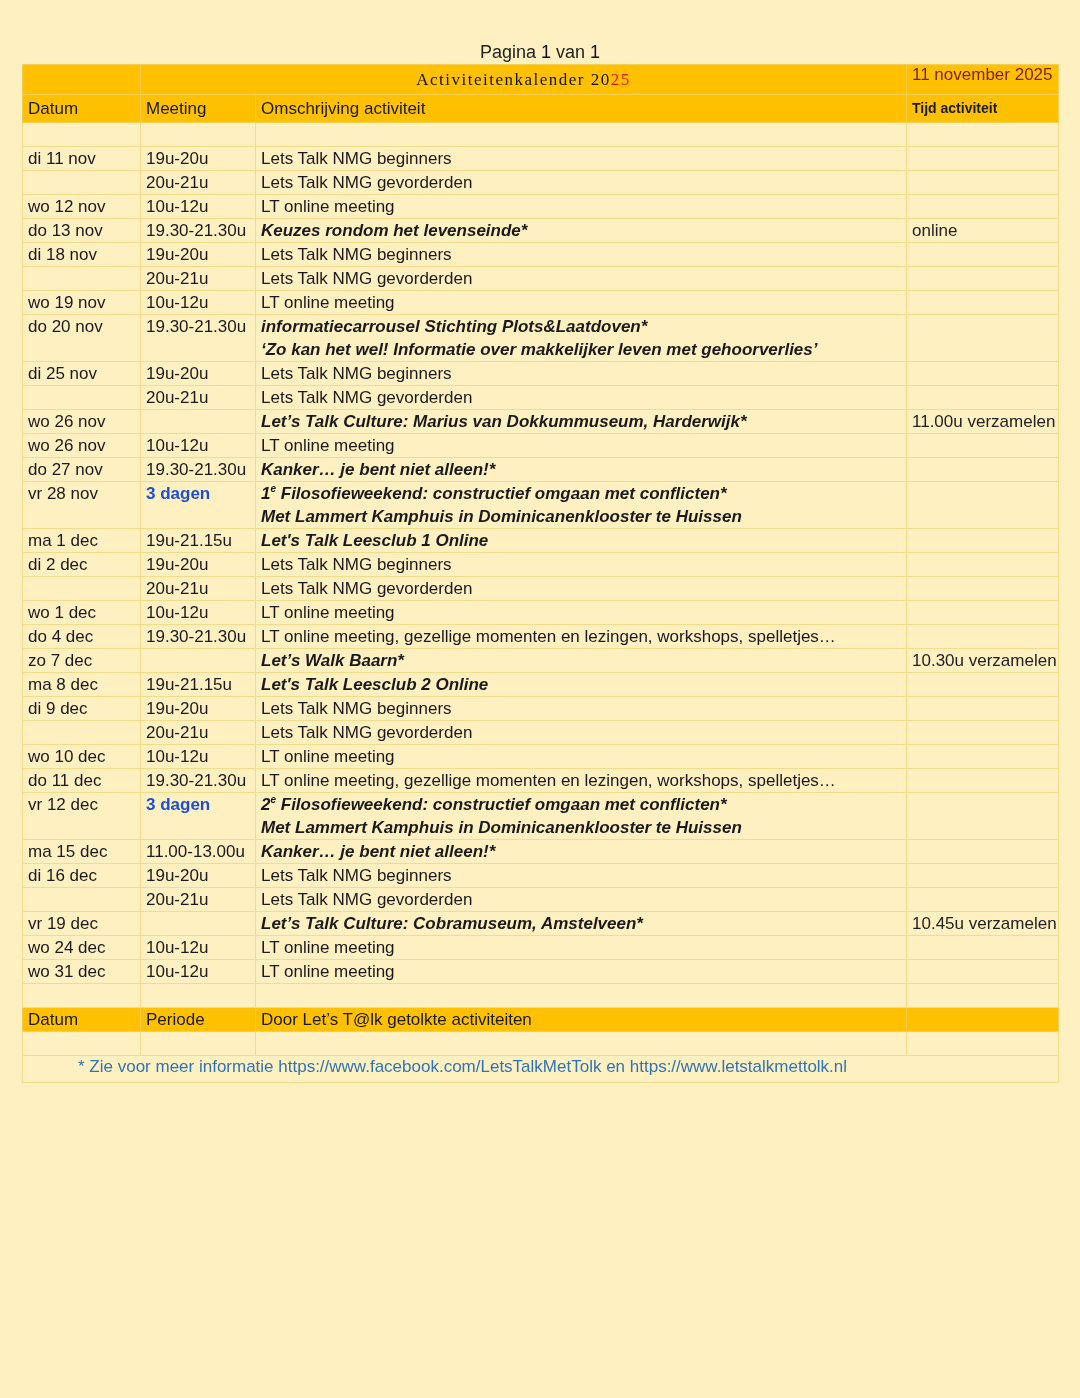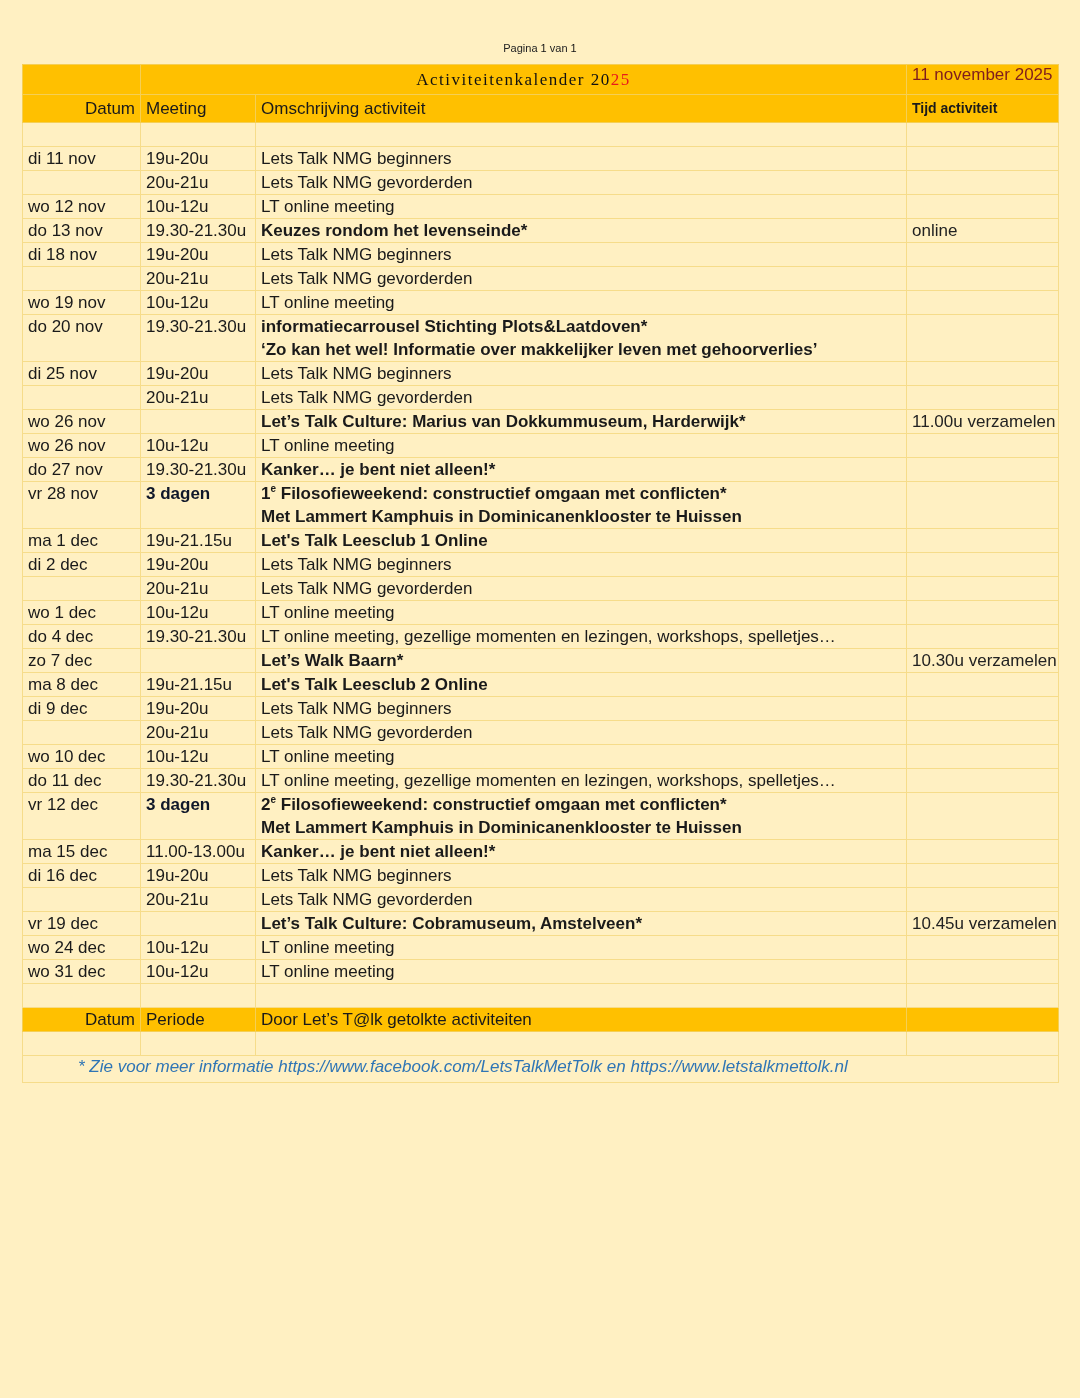--- a/index.html
+++ b/index.html
@@ -6,21 +6,21 @@
   body {
     width: 1080px; height: 1398px;
     background: #fff0c2;
     font-family: "Liberation Sans", "DejaVu Sans", sans-serif;
     color: #1a1a1a;
     position: relative;
     overflow: hidden;
   }
   .page-label {
     position: absolute; top: 42px; left: 0; width: 1080px;
-    text-align: center; font-size: 11px; color: #222;
+    text-align: center; font-size: 18px; color: #222;
   }
   .page-label b { font-weight: normal; color: #111; }
   table.cal {
     position: absolute; left: 22px; top: 64px;
     width: 1036px;
     border-collapse: collapse;
     table-layout: fixed;
   }
   table.cal td {
     border: 1px solid #f6dc8a;
@@ -44,32 +44,32 @@
   .title {
     text-align: center;
     font-family: Liberation Serif, serif;
     font-size: 23px;
     letter-spacing: 1.5px;
     color: #111;
   }
   .title .red { color: #e8191c; }
   .date-top { font-size: 14px; color: #7f1d1d; line-height: 20px !important; vertical-align: top; }
   tr.head-row td { height: 27px; line-height: 27px; font-size: 17px; }
-  .right { text-align: right; }
+  .right { }
   .tijd-head { font-size: 14px !important; font-weight: bold; }
   tr.blank td { height: 23px; }
-  .bold { font-weight: bold; }
-  .red-bold { font-weight: bold; color: #0f172a; margin-top: 28px; }
+  .bold { font-weight: bold; font-style: italic; }
+  .red-bold { font-weight: bold; color: #1d4ed8; margin-top: 28px; }
   .time-note { font-size: 14px; color: #222; }
   sup { font-size: 10px; line-height: 0; }
   tr.foot-head td { height: 23px; line-height: 23px; }
   .note {
     font-size: 14px; color: #2f75b5;
     padding-left: 55px !important;
-    height: 26px !important; line-height: 22px !important; font-style: italic;
+    height: 26px !important; line-height: 22px !important;
   }
 </style>
 </head>
 <body>
 
 <div class="page-label">
   <span>Pagina</span>
   <b>1</b>
   <span>van</span>
   <b>1</b>

